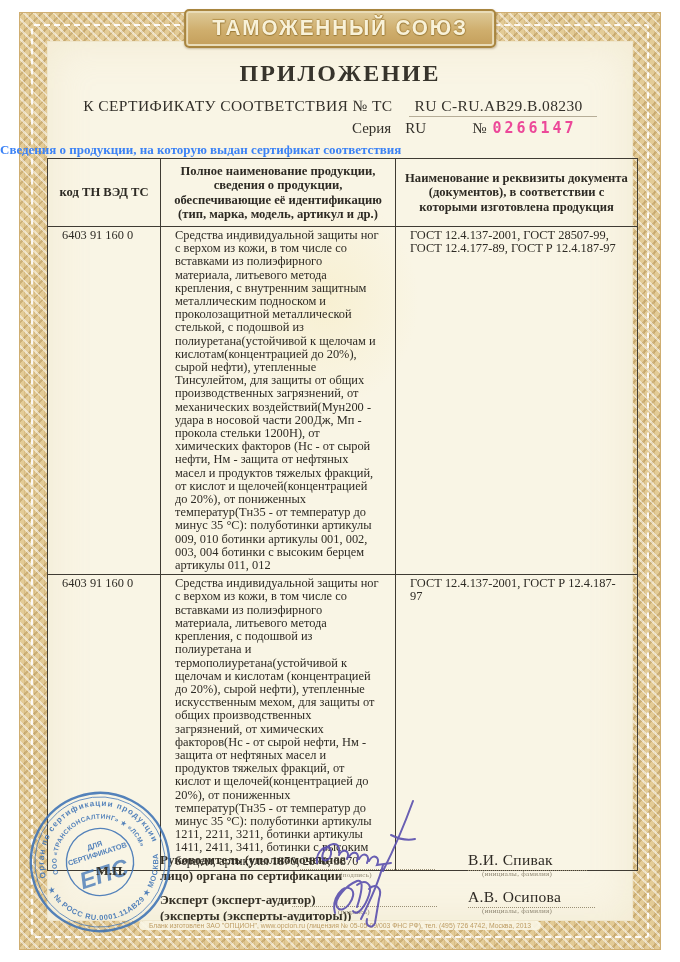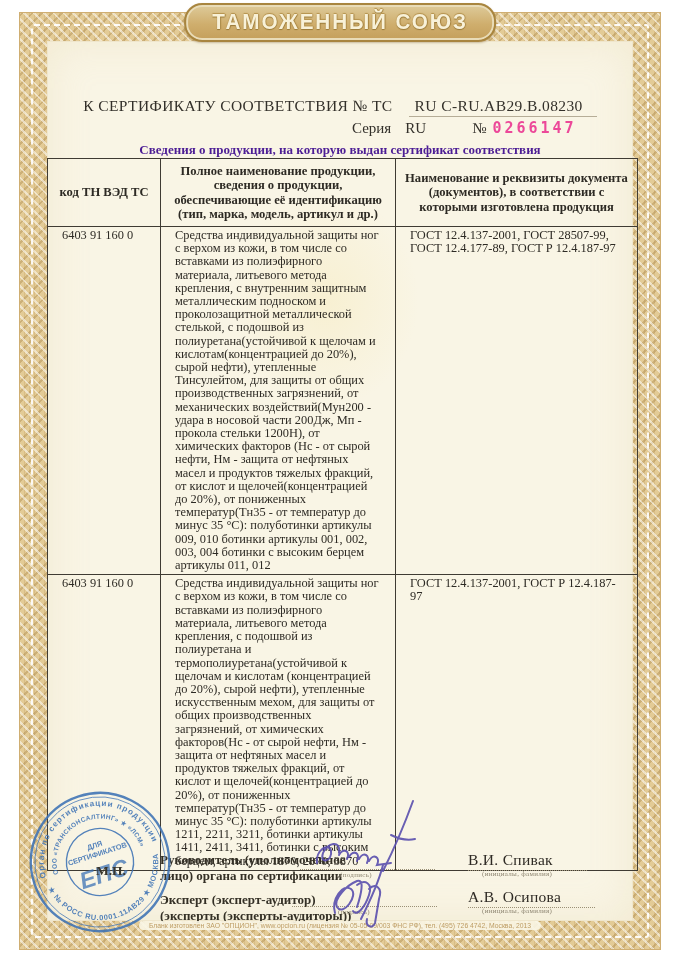--- a/index.html
+++ b/index.html
@@ -14,42 +14,42 @@
            #e3cb96;
          box-shadow:inset 0 0 0 1px #cfae72;}
   .frame-wave{position:absolute;top:24px;left:31px;right:31px;bottom:24px;
          border:2px dashed rgba(255,255,255,.9);border-radius:3px;}
   .paper{position:absolute;top:41px;left:47px;right:47px;bottom:41px;background:#f9f5e5;
          box-shadow:inset 0 0 0 1px #efe6cc, inset 0 0 40px rgba(222,202,150,.25);}
   .watermark{position:absolute;top:190px;left:230px;width:190px;height:220px;border-radius:50%;
          background:radial-gradient(ellipse at center, rgba(240,215,120,.18), rgba(240,215,120,0) 70%);}
 
   
-  .banner{position:absolute;top:3px;left:50%;transform:translateX(-50%);
+  .banner{position:absolute;top:9px;left:50%;transform:translateX(-50%);
           background:linear-gradient(#decb9a,#cfae6d 55%,#c49f5b);
-          border:2px solid #a8853f;border-radius:18px;padding:4px 18px 5px;
+          border:2px solid #a8853f;border-radius:5px;padding:4px 18px 5px;
           box-shadow:inset 0 0 0 2px #e9dcb8, 0 1px 2px rgba(120,90,40,.35);}
   .banner span{font-family:"Liberation Sans", sans-serif;font-weight:bold;font-size:22px;
           letter-spacing:2px;color:#f8f1d8;display:inline-block;transform:scaleX(.94);
           text-shadow:0 1px 1px #9a7a38, 0 -1px 1px #b5924d, 1px 0 1px #a5823f;}
 
   .doc-title{position:absolute;top:60px;left:0;width:100%;text-align:center;
           font-size:24px;font-weight:bold;letter-spacing:2px;color:#37342c;}
   .cert-line{position:absolute;top:97px;left:0;width:100%;text-align:center;font-size:15.5px;
           letter-spacing:.4px;color:#33302a;}
   .cert-line .no{display:inline-block;margin-left:16px;padding:0 14px 1px 6px;
           border-bottom:1px solid #b6ad97;font-size:15.5px;}
   .series-line{position:absolute;top:119px;left:352px;font-size:15px;color:#33302a;}
   .series-line .ru{margin-left:14px;}
   .series-line .num-sign{margin-left:46px;}
   .serial{font-family:"DejaVu Sans Mono", monospace;font-weight:bold;font-size:15px;
           color:#ec4899;letter-spacing:3px;margin-left:6px;}
 
-  .table-caption{position:absolute;top:142px;left:0;width:100%;text-align:center;
-          font-size:13px;font-weight:bold;color:#4c1d95;}
+  .table-caption{position:absolute;top:142px;left:0;width:100%;
+          font-size:13px;font-weight:bold;color:#3b82f6;}
   table.products{position:absolute;top:158px;left:47px;border-collapse:collapse;
           table-layout:fixed;width:590px;font-size:12.4px;}
   table.products th, table.products td{border:1px solid #3f3b33;vertical-align:top;
           padding:2px 14px;line-height:13.2px;}
   table.products th{font-weight:bold;text-align:center;vertical-align:middle;
           padding:4px 6px;line-height:14.5px;font-size:12.6px;}
   col.c1{width:113px;} col.c2{width:235px;} col.c3{width:242px;}
   tr.hdr{height:68px;} tr.r1{height:261px;} tr.r2{height:243px;}
   td.code{padding-top:3px;padding-left:7px;}
 
@@ -77,20 +77,21 @@
 <div class="page">
   <div class="frame"></div>
   <div class="frame-wave"></div>
   <div class="paper"></div>
   <div class="watermark"></div>
 
   <div class="banner">
     <span>ТАМОЖЕННЫЙ СОЮЗ</span>
   </div>
 
+  <div class="doc-title">ПРИЛОЖЕНИЕ</div>
 
   <div class="cert-line">
     <span>К СЕРТИФИКАТУ СООТВЕТСТВИЯ  № ТС</span><span class="no">RU C-RU.АВ29.В.08230</span>
   </div>
 
   <div class="series-line">
     <span>Серия</span><span class="ru">RU</span><span class="num-sign">№</span><span class="serial">0266147</span>
   </div>
 
   <div class="table-caption">Сведения о продукции, на которую выдан сертификат соответствия</div>

